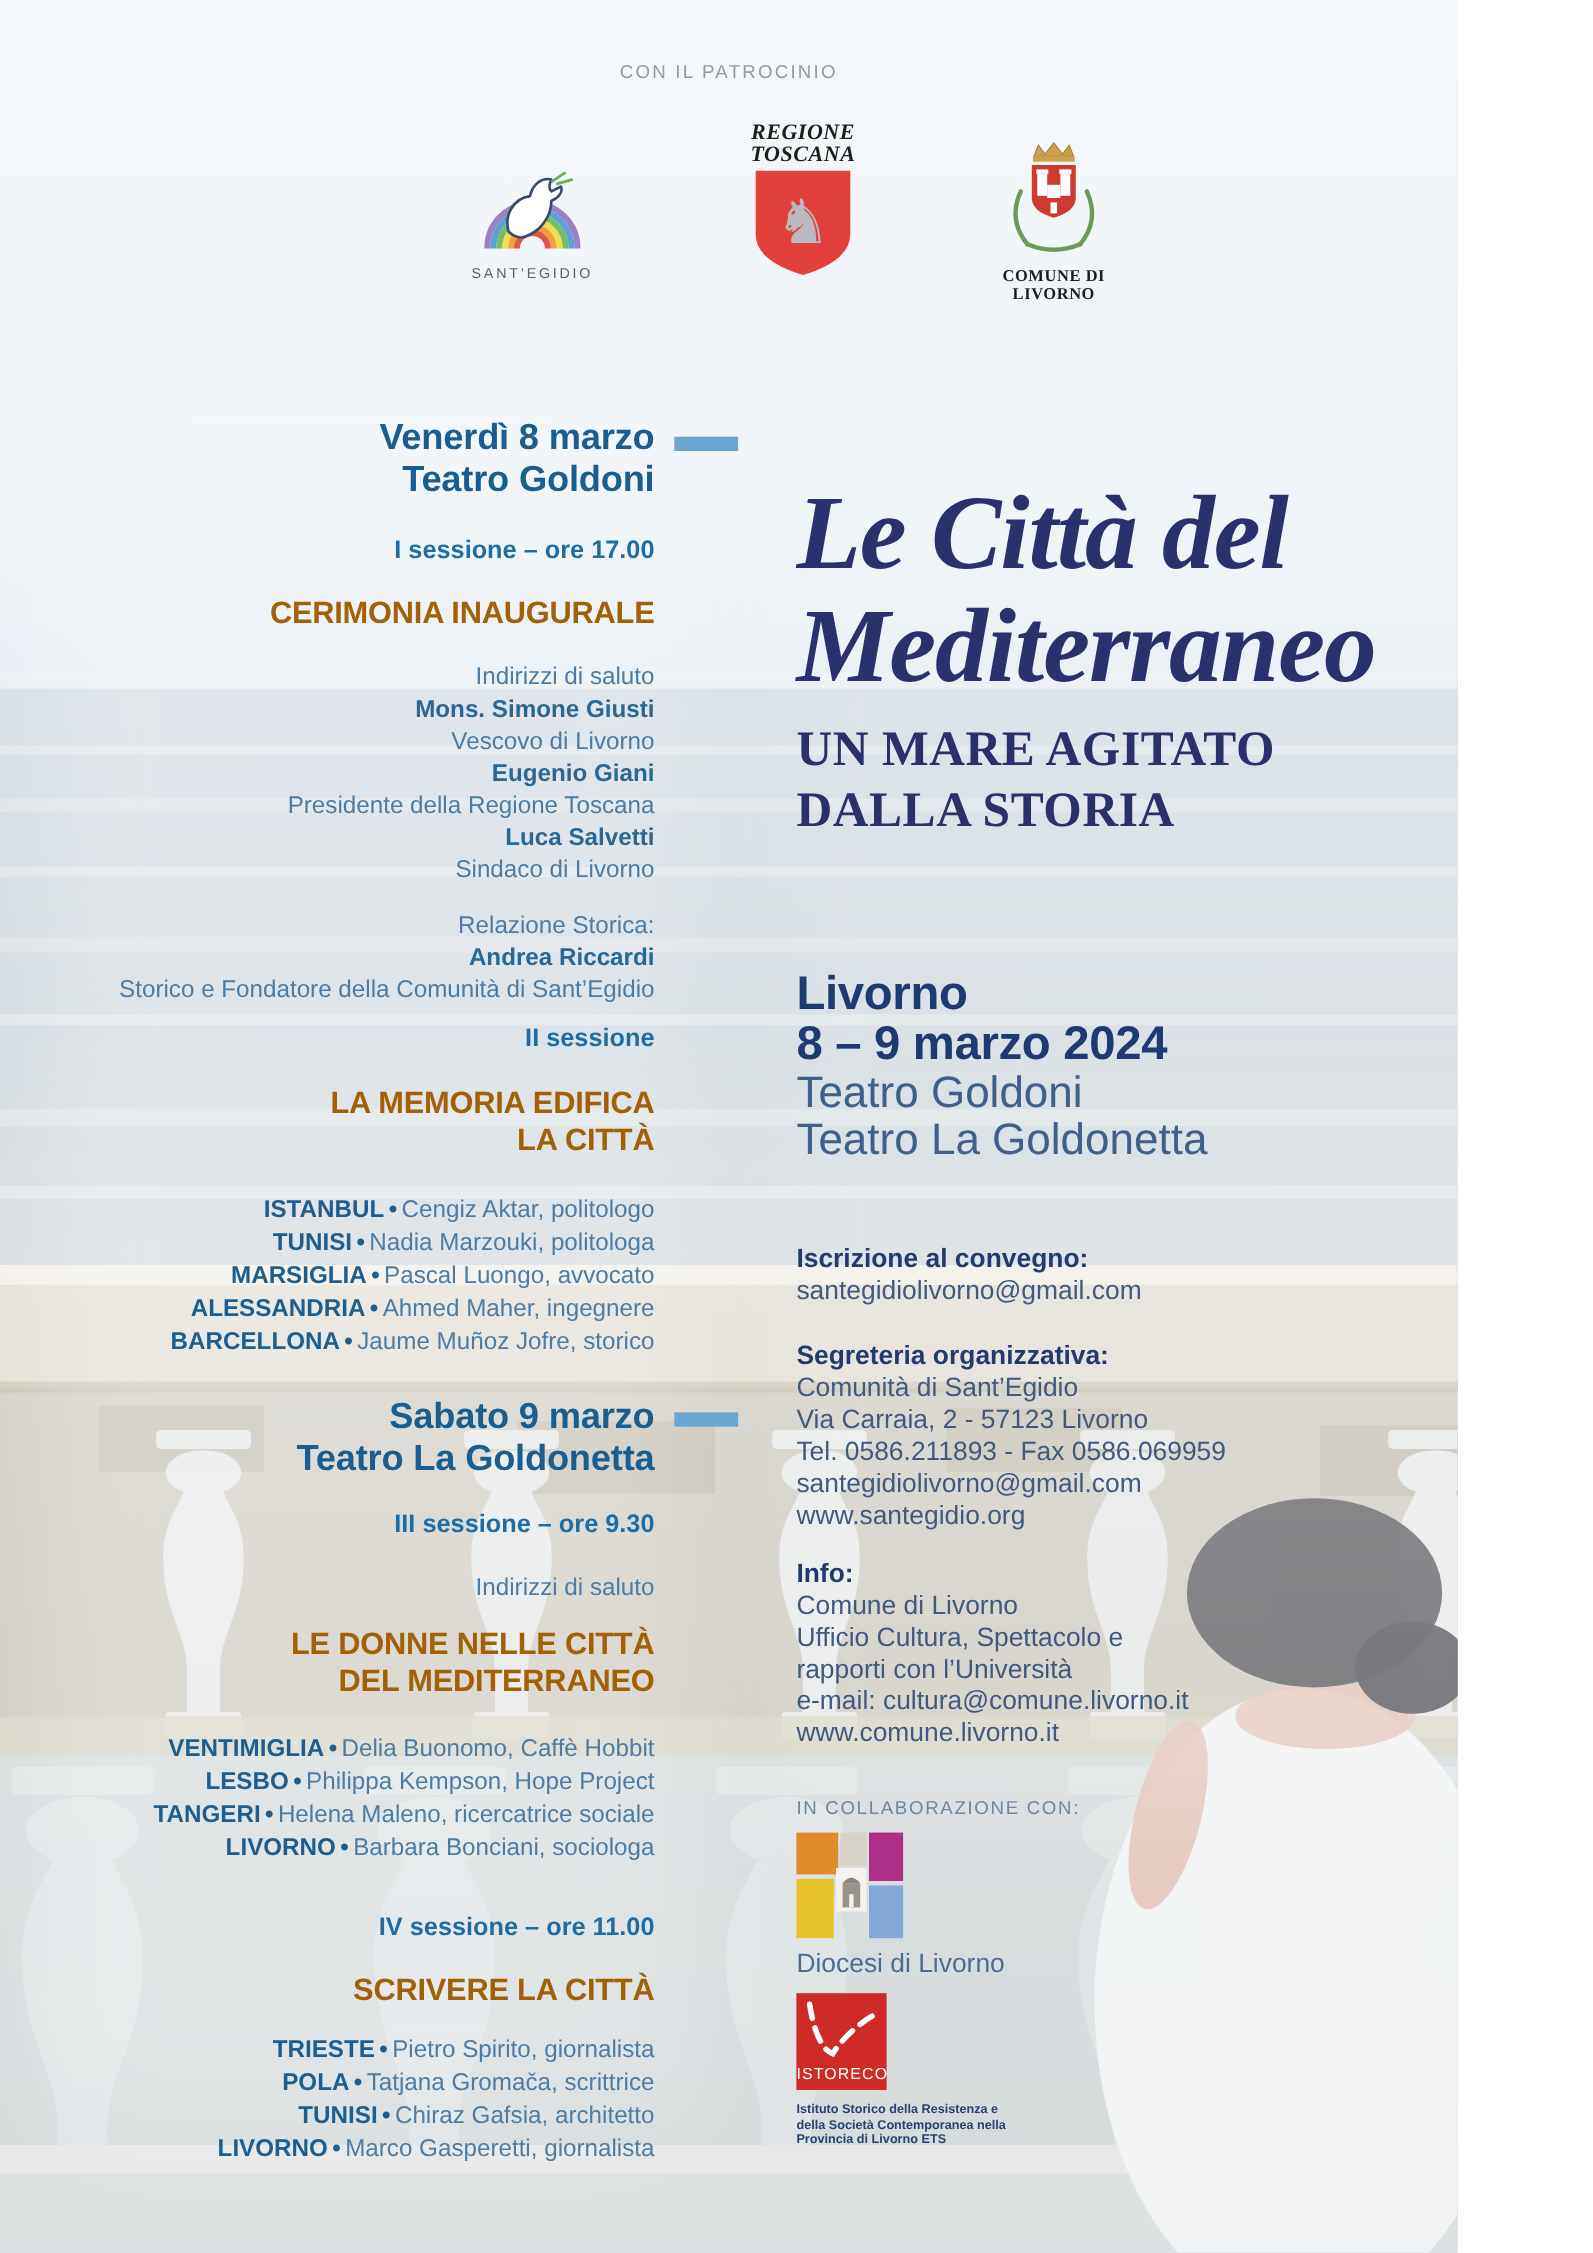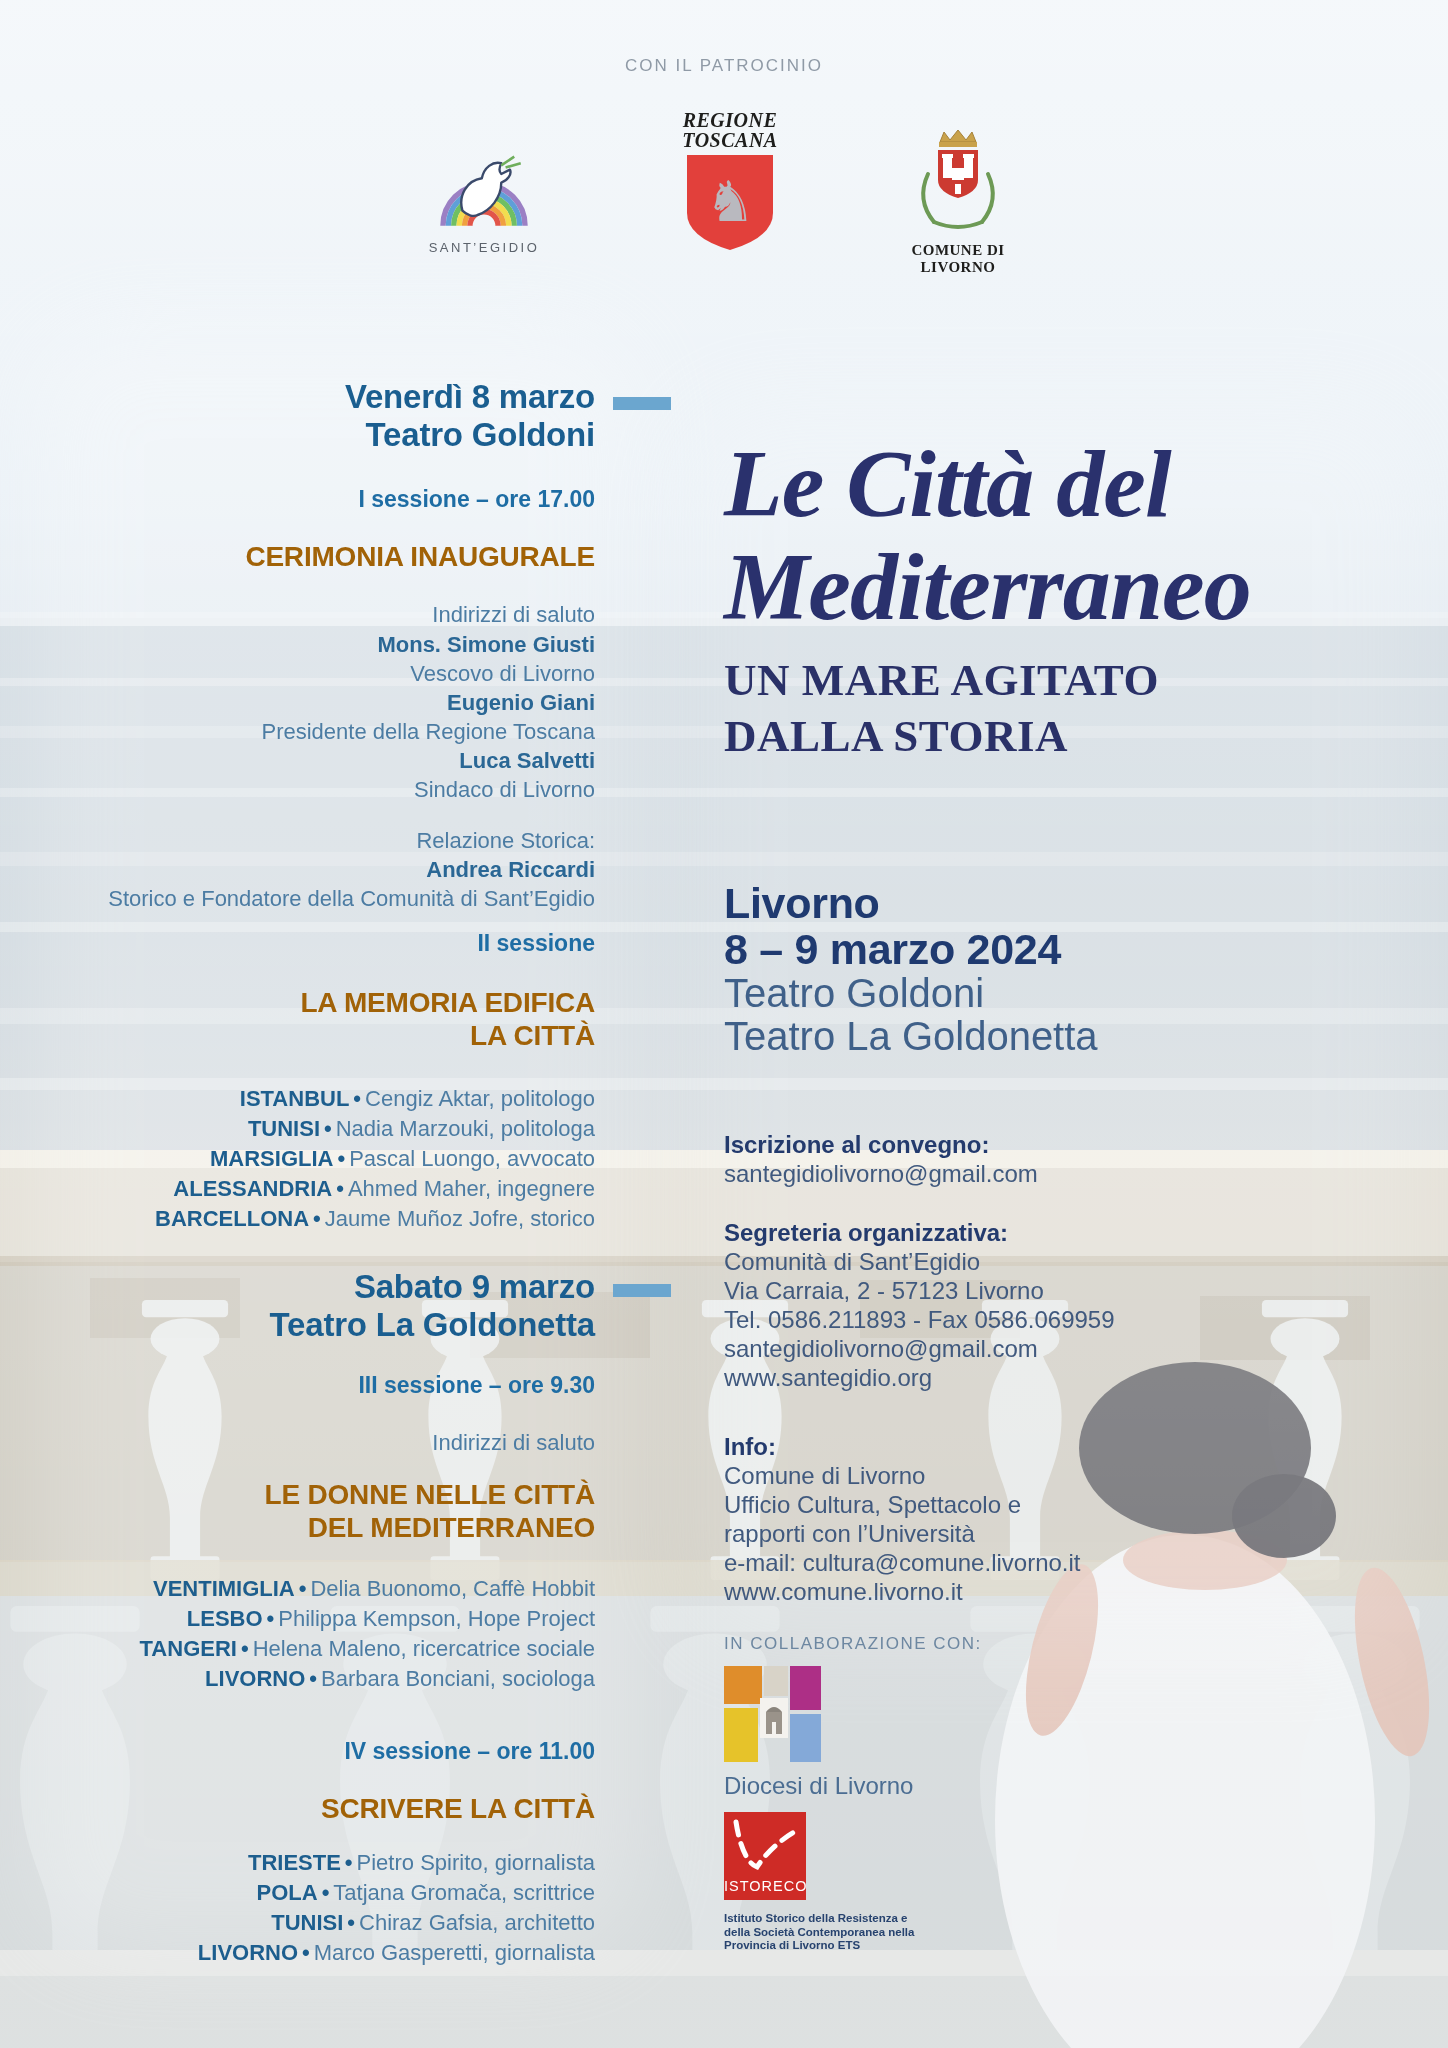--- a/index.html
+++ b/index.html
@@ -1,17 +1,17 @@
 <!DOCTYPE html>
 <html><head>
 <meta charset="utf-8">
 <style>
   html,body{margin:0;padding:0;background:#ffffff;}
   .poster{
-    position:relative; width:1448px; height:2048px; overflow:hidden;
+    position:relative; width:1325px; height:2048px; overflow:hidden;
     font-family:"Liberation Sans", sans-serif;
     background:#dde8f1;
   }
   .bg{position:absolute;left:0;top:0;width:1448px;height:2048px;}
 
   
   .patronage-label{
     position:absolute; left:0; right:0; top:56; top:56px; text-align:center;
     font-size:17px; letter-spacing:2px; color:#8f9aa6; font-weight:400;
   }
@@ -46,21 +46,21 @@
   .subtitle{top:650px;}
   .subtitle p{margin:0; font-family:"Liberation Serif", serif; font-weight:700;
     font-size:45px; line-height:56px; color:#2a3168; letter-spacing:.5px;}
   .event-block{top:880px;}
   .event-block .city, .event-block .dates{margin:0; font-size:43px; line-height:46px; font-weight:700; color:#1f3a70; letter-spacing:-0.3px;}
   .event-block .venue{margin:0; font-size:40px; line-height:43px; font-weight:400; color:#3f6089;}
   .contact p{margin:0; font-size:24px; line-height:29px; color:#40597e;}
   .contact .lbl{font-weight:700; color:#233a6d;}
   .reg-block{top:1130px;}
   .seg-block{top:1218px;}
-  .info-block{top:1416px;margin-top:16px;}
+  .info-block{top:1416px;}
   .collab-label{position:absolute; left:724px; top:1634px; font-size:17px; letter-spacing:1.5px; color:#6d87a1;}
   .diocesi-caption{position:absolute; left:724px; top:1772px; font-size:24px; color:#4b6d92;}
   .istoreco-caption{position:absolute; left:724px; top:1912px; width:330px;}
   .istoreco-caption p{margin:0; font-size:11.5px; line-height:13.5px; font-weight:700; color:#27436f;}
 
   
   .diocesi-logo{position:absolute; left:724px; top:1666px; width:97px; height:96px;}
   .diocesi-logo .tile{position:absolute;}
   .istoreco-logo{position:absolute; left:724px; top:1812px; width:82px; height:88px; background:#ce2b26;}
   .istoreco-logo .word{position:absolute; left:0; right:0; bottom:6px; text-align:center;

